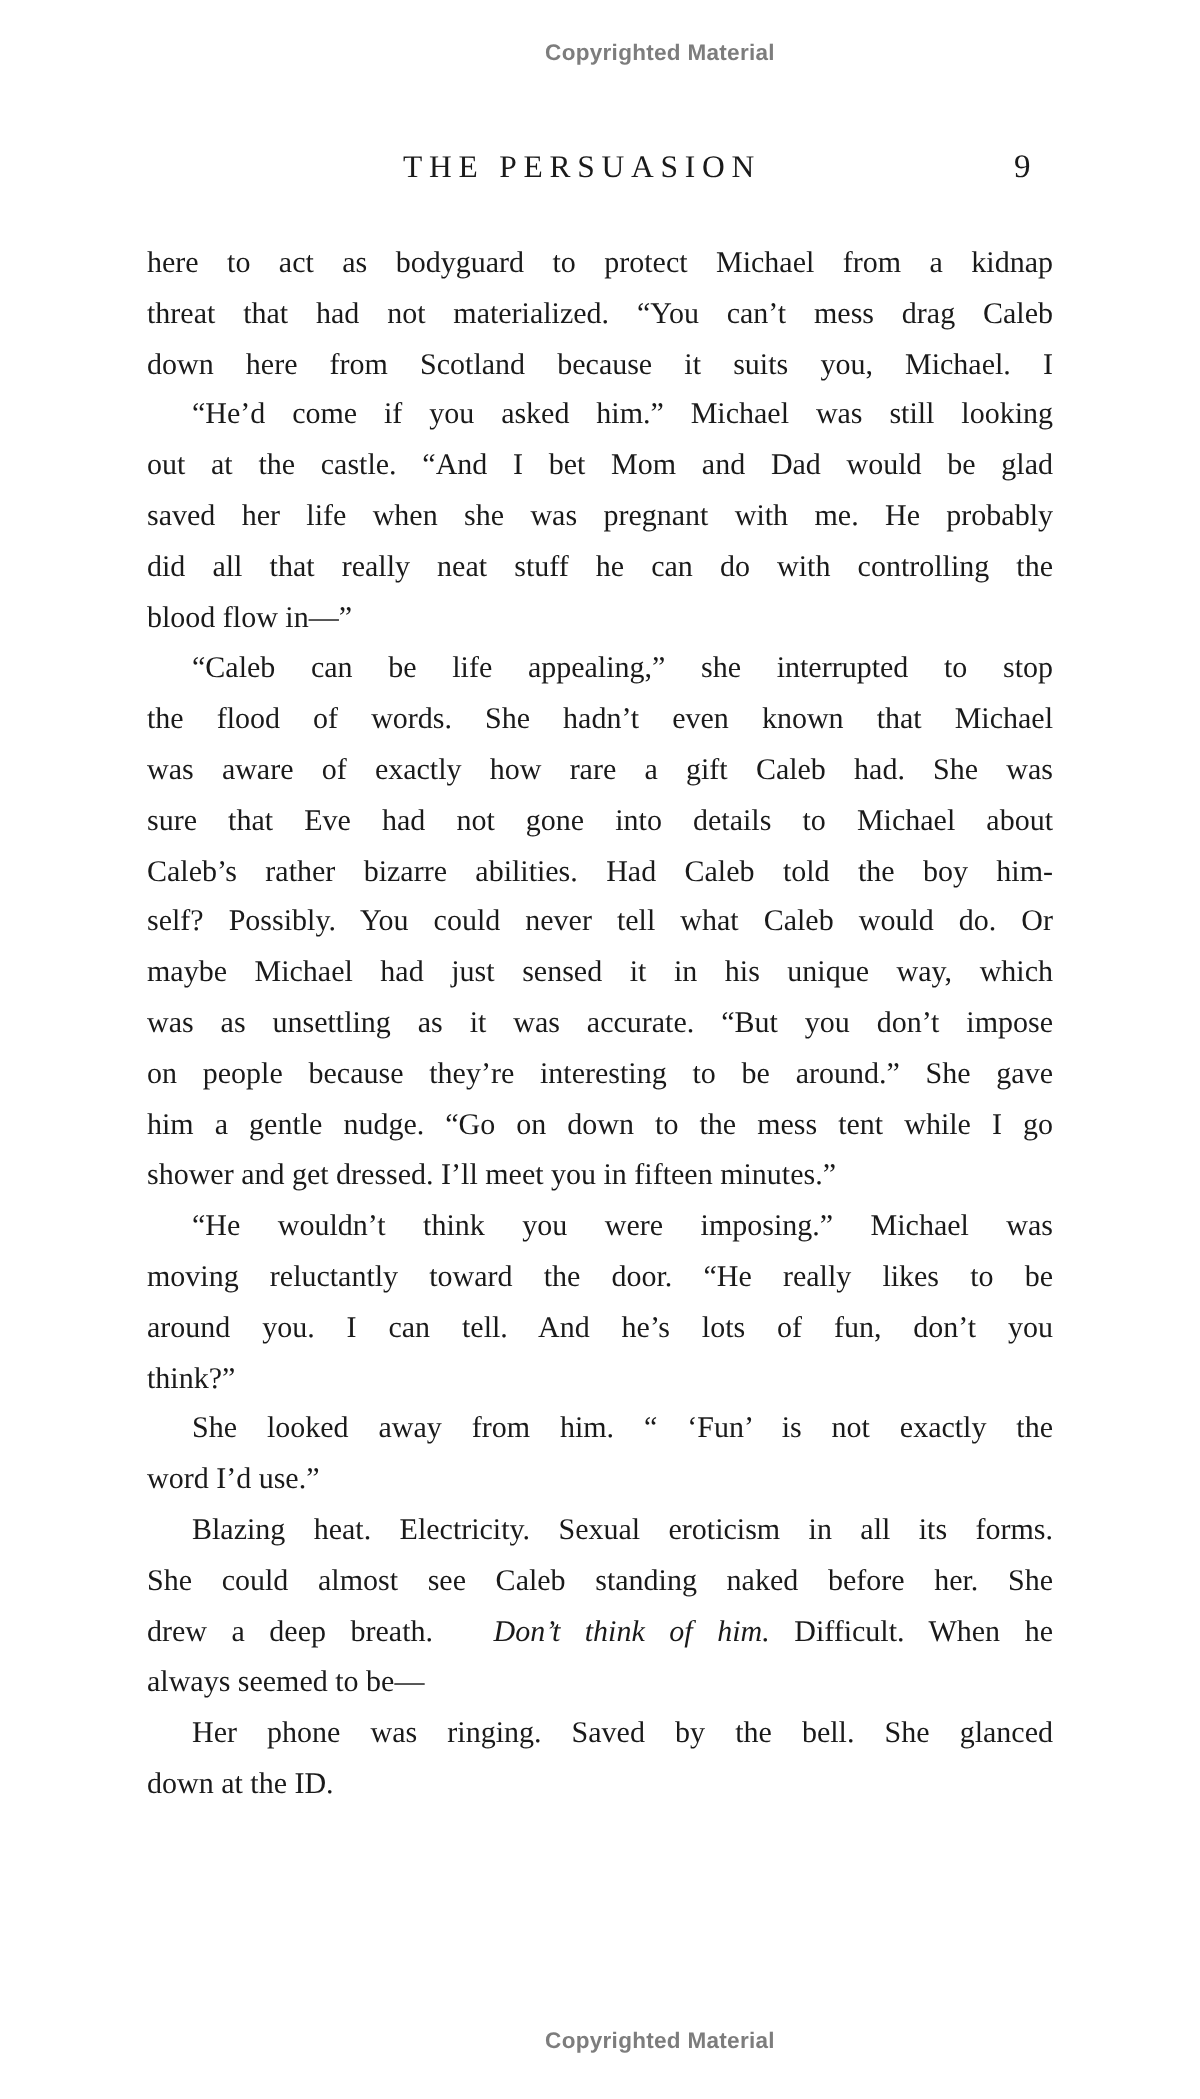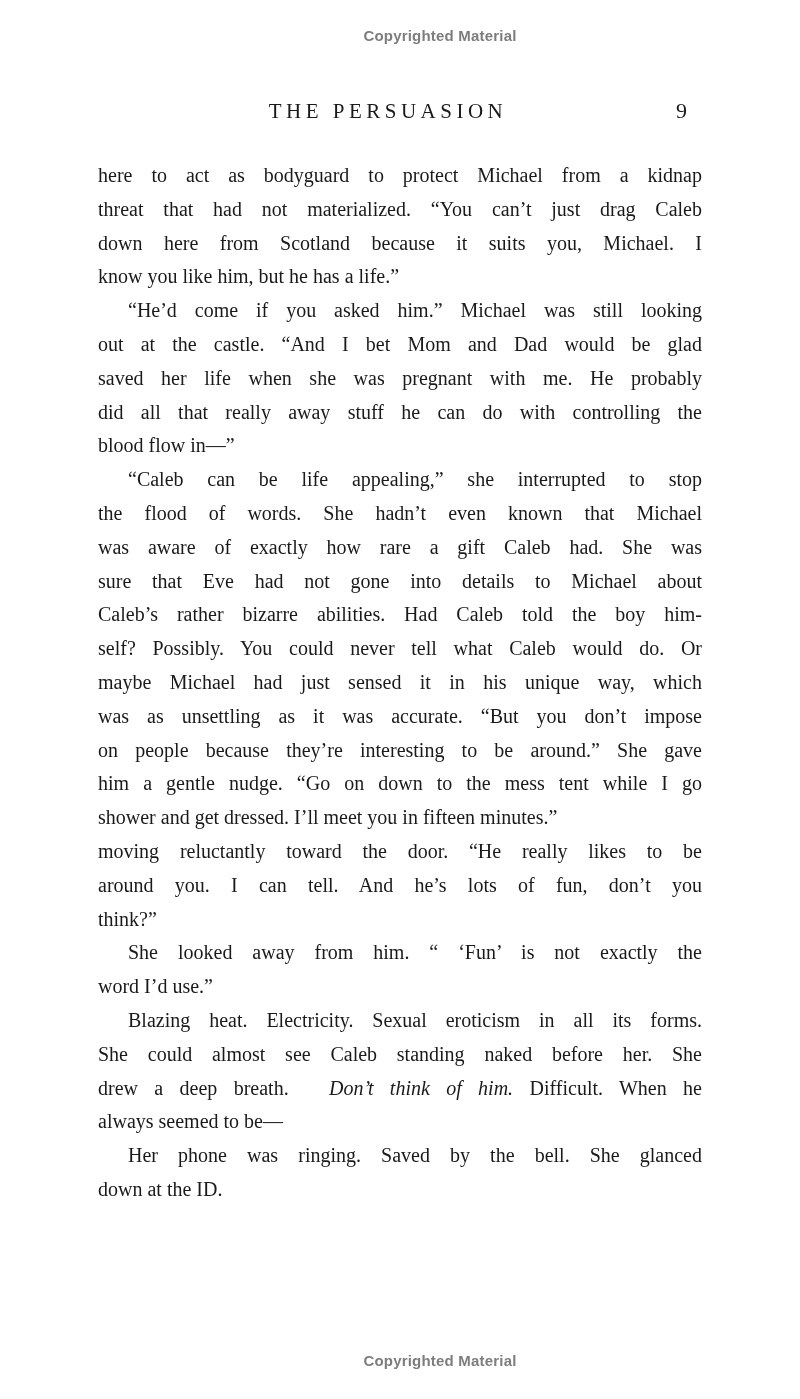--- a/index.html
+++ b/index.html
@@ -74,39 +74,39 @@
 
   <div class="notice notice-top">Copyrighted Material</div>
 
   <div class="header">
     <span class="running-title">THE PERSUASION</span>
     <span class="page-number">9</span>
   </div>
 
   <div class="bodytext">
       <div class="line"><span>here to act as bodyguard to protect Michael from a kidnap</span></div>
-      <div class="line"><span>threat that had not materialized. “You can’t just drag Caleb</span></div>
+      <div class="line"><span>threat that had not materialized. “You can’t mess drag Caleb</span></div>
       <div class="line"><span>down here from Scotland because it suits you, Michael. I</span></div>
-      <div class="line last"><span>know you like him, but he has a life.”</span></div>
       <div class="line indent"><span>“He’d come if you asked him.” Michael was still looking</span></div>
       <div class="line"><span>out at the castle. “And I bet Mom and Dad would be glad</span></div>
       <div class="line"><span>saved her life when she was pregnant with me. He probably</span></div>
-      <div class="line"><span>did all that really away stuff he can do with controlling the</span></div>
+      <div class="line"><span>did all that really neat stuff he can do with controlling the</span></div>
       <div class="line last"><span>blood flow in—”</span></div>
       <div class="line indent"><span>“Caleb can be life appealing,” she interrupted to stop</span></div>
       <div class="line"><span>the flood of words. She hadn’t even known that Michael</span></div>
       <div class="line"><span>was aware of exactly how rare a gift Caleb had. She was</span></div>
       <div class="line"><span>sure that Eve had not gone into details to Michael about</span></div>
       <div class="line"><span>Caleb’s rather bizarre abilities. Had Caleb told the boy him-</span></div>
       <div class="line"><span>self? Possibly. You could never tell what Caleb would do. Or</span></div>
       <div class="line"><span>maybe Michael had just sensed it in his unique way, which</span></div>
       <div class="line"><span>was as unsettling as it was accurate. “But you don’t impose</span></div>
       <div class="line"><span>on people because they’re interesting to be around.” She gave</span></div>
       <div class="line"><span>him a gentle nudge. “Go on down to the mess tent while I go</span></div>
       <div class="line last"><span>shower and get dressed. I’ll meet you in fifteen minutes.”</span></div>
+      <div class="line indent"><span>“He wouldn’t think you were imposing.” Michael was</span></div>
       <div class="line"><span>moving reluctantly toward the door. “He really likes to be</span></div>
       <div class="line"><span>around you. I can tell. And he’s lots of fun, don’t you</span></div>
       <div class="line last"><span>think?”</span></div>
       <div class="line indent"><span>She looked away from him. “ ‘Fun’ is not exactly the</span></div>
       <div class="line last"><span>word I’d use.”</span></div>
       <div class="line indent"><span>Blazing heat. Electricity. Sexual eroticism in all its forms.</span></div>
       <div class="line"><span>She could almost see Caleb standing naked before her. She</span></div>
       <div class="line"><span>drew a deep breath. </span><span class="italic">Don’t think of him.</span><span> Difficult. When he</span></div>
       <div class="line last"><span>always seemed to be—</span></div>
       <div class="line indent"><span>Her phone was ringing. Saved by the bell. She glanced</span></div>

